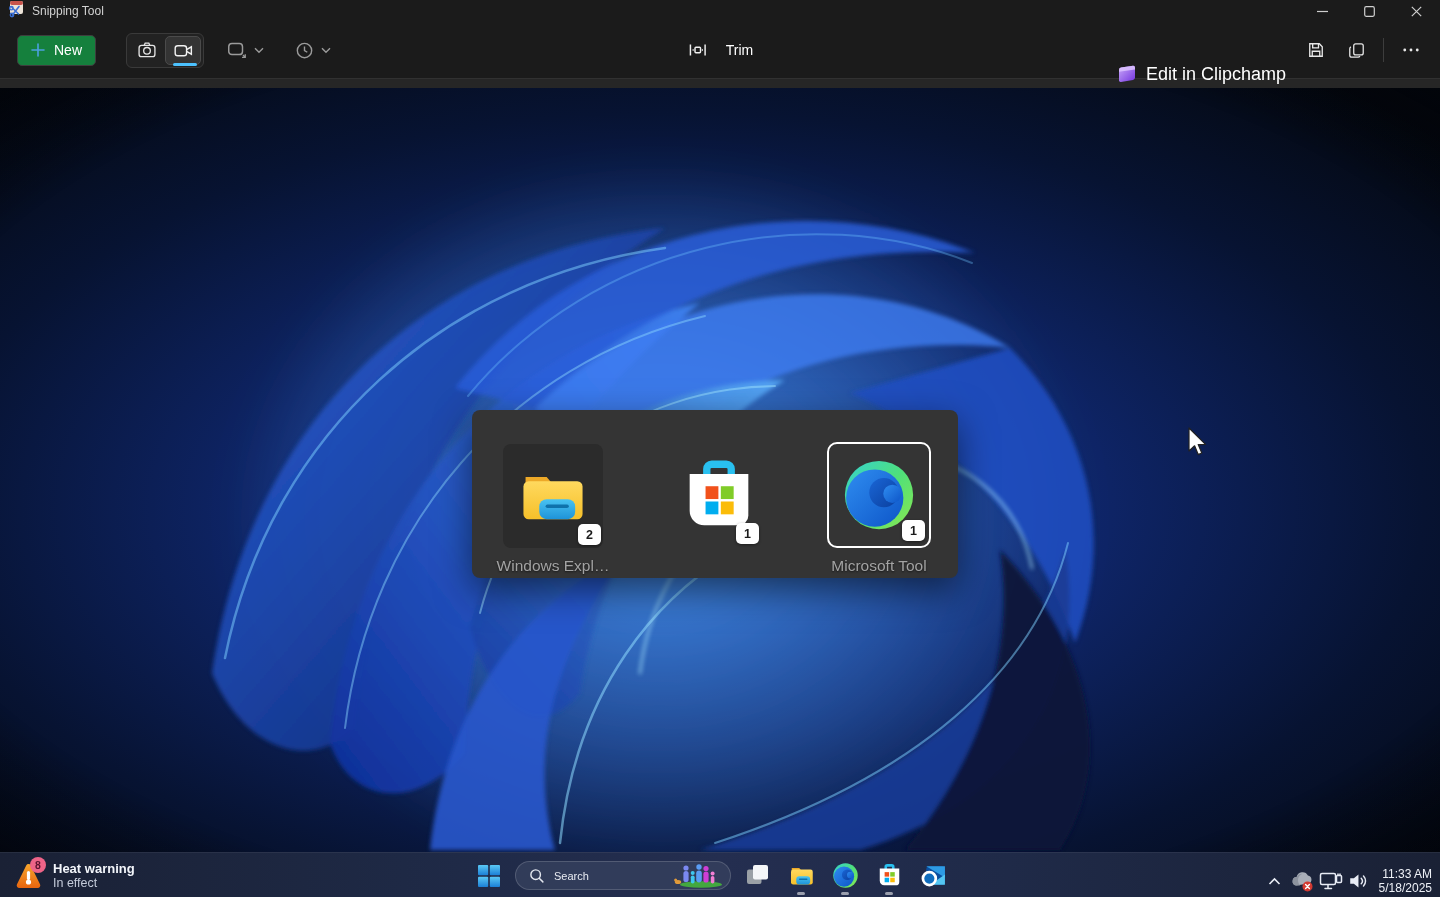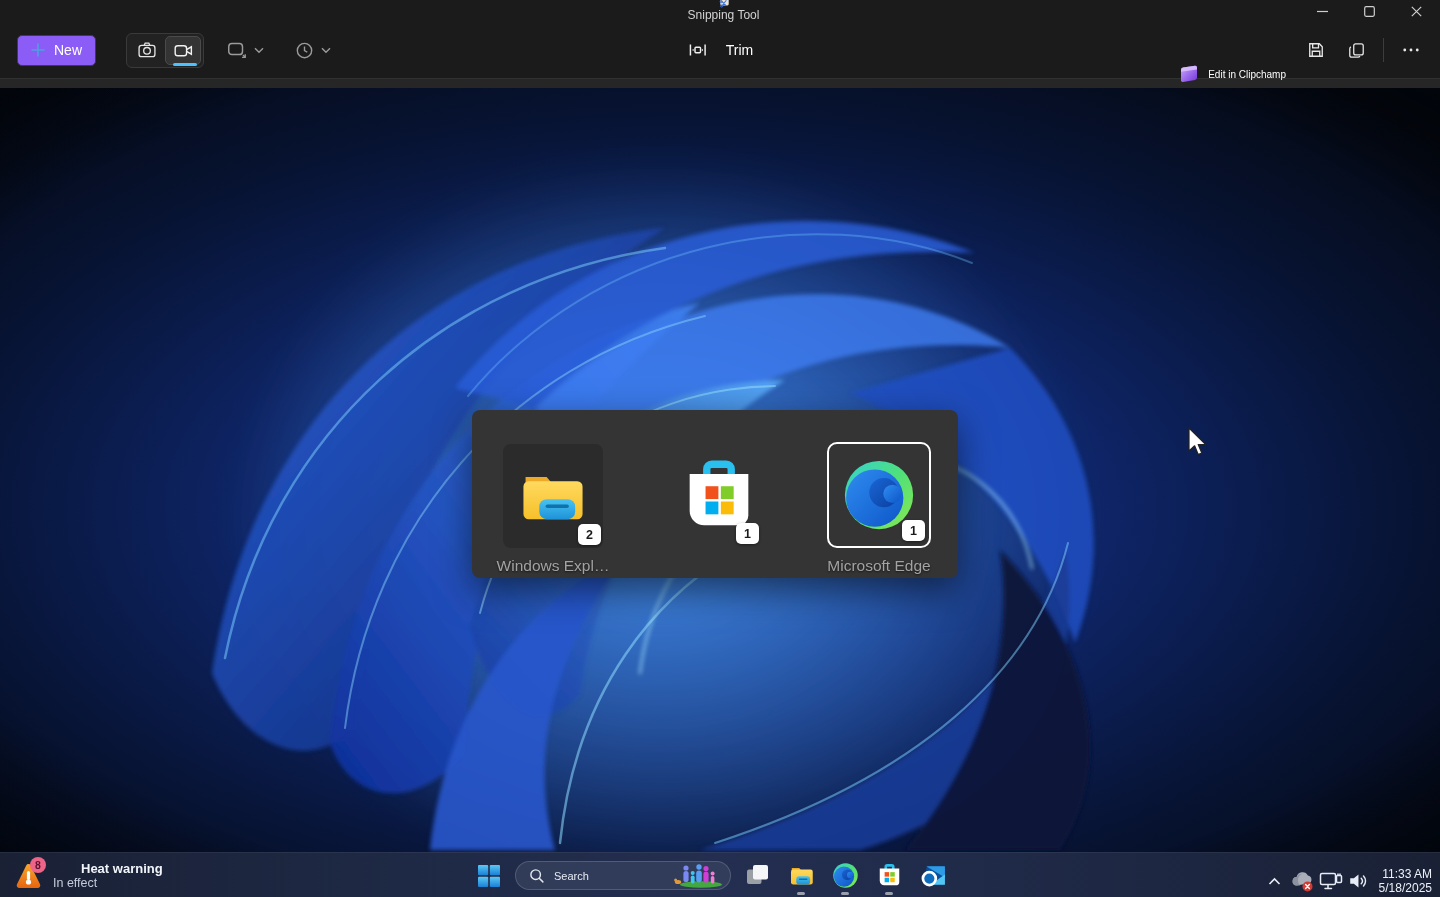--- a/index.html
+++ b/index.html
@@ -3,41 +3,41 @@
 <meta charset="utf-8">
 <style>
   * { margin:0; padding:0; box-sizing:border-box; }
   html,body { background:#000; }
   .screen {
     position:relative; width:1440px; height:897px; overflow:hidden;
     background:#1a1a1a; font-family:"Liberation Sans","DejaVu Sans",sans-serif;
     -webkit-font-smoothing:antialiased;
   }
   
-  .titlebar { position:relative; height:22px; background:#1b1b1b; display:flex; align-items:center;flex-direction:column; }
+  .titlebar { position:relative; height:22px; background:#1b1b1b; display:flex; align-items:center; }
   .app-ic { width:17px; height:17px; margin-left:8px; margin-top:-3px; }
   .app-title { margin-left:7px; font-size:12px; color:#d2d2d2; }
   .win-controls { position:absolute; right:0; top:0; display:flex; height:22px; }
   .win-btn { width:47px; height:22px; display:flex; align-items:center; justify-content:center; background:transparent; border:0; cursor:default; }
   
   .toolbar { position:relative; height:56px; background:#1b1b1b; display:flex; align-items:center; }
   .tb-left { display:flex; align-items:center; padding-left:17px; }
   .btn-new { display:flex; align-items:center; gap:9px; height:31px; padding:0 13px;
-    background:#8b5cf6; border:1px solid #3e3e3e; border-radius:5px; color:#fff; font-size:14px; }
+    background:#15803d; border:1px solid #3e3e3e; border-radius:5px; color:#fff; font-size:14px; }
   .seg { position:relative; display:flex; align-items:center; height:35px; margin-left:30px;
     border:1px solid #3a3a3a; border-radius:6px; background:#222; padding:0 2px; }
   .seg-btn { width:36px; height:29px; display:flex; align-items:center; justify-content:center;
     background:transparent; border:1px solid transparent; border-radius:5px; }
   .seg-btn.active { background:#343434; border-color:#4b4b4b; }
   .seg-underline { position:absolute; bottom:1px; left:46px; width:24px; height:3px; border-radius:2px; background:#4cc2ff; }
   .dd-btn { display:flex; align-items:center; gap:6px; padding:6px 8px; margin-left:14px; background:transparent; border:0; }
   .tb-center { position:absolute; left:50%; transform:translateX(-50%); display:flex; align-items:center; gap:17px;
     color:#fff; font-size:14px; background:transparent; border:0; }
   .tb-right { position:absolute; right:9px; display:flex; align-items:center; }
-  .btn-clip { display:flex; align-items:center; gap:9px; padding:7px 10px; color:#fff; font-size:10px; background:transparent; border:0;margin-top:48px; }
+  .btn-clip { display:flex; align-items:center; gap:9px; padding:7px 10px; color:#fff; font-size:18px; background:transparent; border:0;margin-top:48px; }
   .icon-btn { width:40px; height:34px; display:flex; align-items:center; justify-content:center; background:transparent; border:0; }
   .tb-divider { width:1px; height:24px; background:#3d3d3d; margin:0 7px; }
   .toolbar-band { height:10px; background:#262626; border-top:1px solid #313131; }
   
   .content { position:relative; height:764px; overflow:hidden; background:#060b18; }
   .wp { position:absolute; inset:0; width:1440px; height:764px; }
   
   .switcher { position:absolute; left:472px; top:322px; width:486px; height:168px;
     background:#343434; border-radius:8px; box-shadow:0 12px 36px rgba(0,0,0,.55); }
   .tile { position:absolute; top:0; width:150px; display:flex; flex-direction:column; align-items:center; background:transparent; border:0; }
@@ -57,21 +57,21 @@
   
   .taskbar { position:relative; height:45px;
     background:linear-gradient(90deg,#1a2135 0%,#1e2945 28%,#242e50 50%,#1f2a48 70%,#1a2135 100%);
     border-top:1px solid rgba(255,255,255,.06); }
   .weather { position:absolute; left:4px; top:0; height:45px; display:flex; align-items:center; gap:9px;
     padding:0 8px; background:transparent; border:0; }
   .weather-ic { position:relative; width:32px; height:32px; }
   .weather-badge { position:absolute; top:-3px; right:-2px; width:16px; height:16px; border-radius:50%;
     background:#ee6488; color:#5c1430; font-size:10.5px; font-weight:bold; display:flex; align-items:center; justify-content:center; }
   .weather-text { display:flex; flex-direction:column; align-items:flex-start; line-height:15px; }
-  .weather-title { font-size:13px; font-weight:bold; color:#f2f5fa;margin-left:28px; }
+  .weather-title { font-size:13px; font-weight:bold; color:#f2f5fa; }
   .weather-sub { font-size:12.5px; color:#c4cbda; }
   .tb-center-group { position:absolute; left:467px; top:0; height:45px; display:flex; align-items:center; }
   .tb-slot { position:relative; width:44px; height:45px; display:flex; align-items:center; justify-content:center;
     background:transparent; border:0; }
   .run-dot { position:absolute; bottom:3px; left:50%; transform:translateX(-50%); width:8px; height:3px;
     border-radius:2px; background:rgba(255,255,255,.55); }
   .search-pill { position:relative; width:216px; height:29px; margin:0 4px; border-radius:15px;
     background:rgba(56,66,96,.72); border:1px solid rgba(255,255,255,.16);
     display:flex; align-items:center; padding-left:12px; gap:9px; }
   .search-txt { font-size:11px; color:#e8ebf2; }
@@ -330,21 +330,21 @@
                   <stop offset="1" stop-color="#0a3f9e"></stop>
                 </linearGradient>
             </defs>
             <circle cx="32" cy="32" r="28" fill="url(#eg1)"></circle>
             <circle cx="28.5" cy="34.5" r="23.5" fill="url(#eg2)"></circle>
             <circle cx="36" cy="30" r="12" fill="url(#eg3)"></circle>
             <circle cx="43" cy="31" r="7.5" fill="url(#eg2)"></circle>
           </svg>
           <span class="badge">1</span>
         </span>
-        <span class="tile-label">Microsoft Edge</span>
+        <span class="tile-label">Microsoft Tool</span>
       </button>
     </div>
 
     <svg class="cursor" width="24" height="34" viewBox="0 0 24 34">
       <path d="M5 2 L5 25 L10.6 19.8 L14.2 28.6 L17.8 27 L14.2 18.6 L21.5 18.4 Z" fill="#ffffff" stroke="#222" stroke-width="1.2" stroke-linejoin="round"></path>
     </svg>
   </div>
 
   <div class="taskbar">
 

